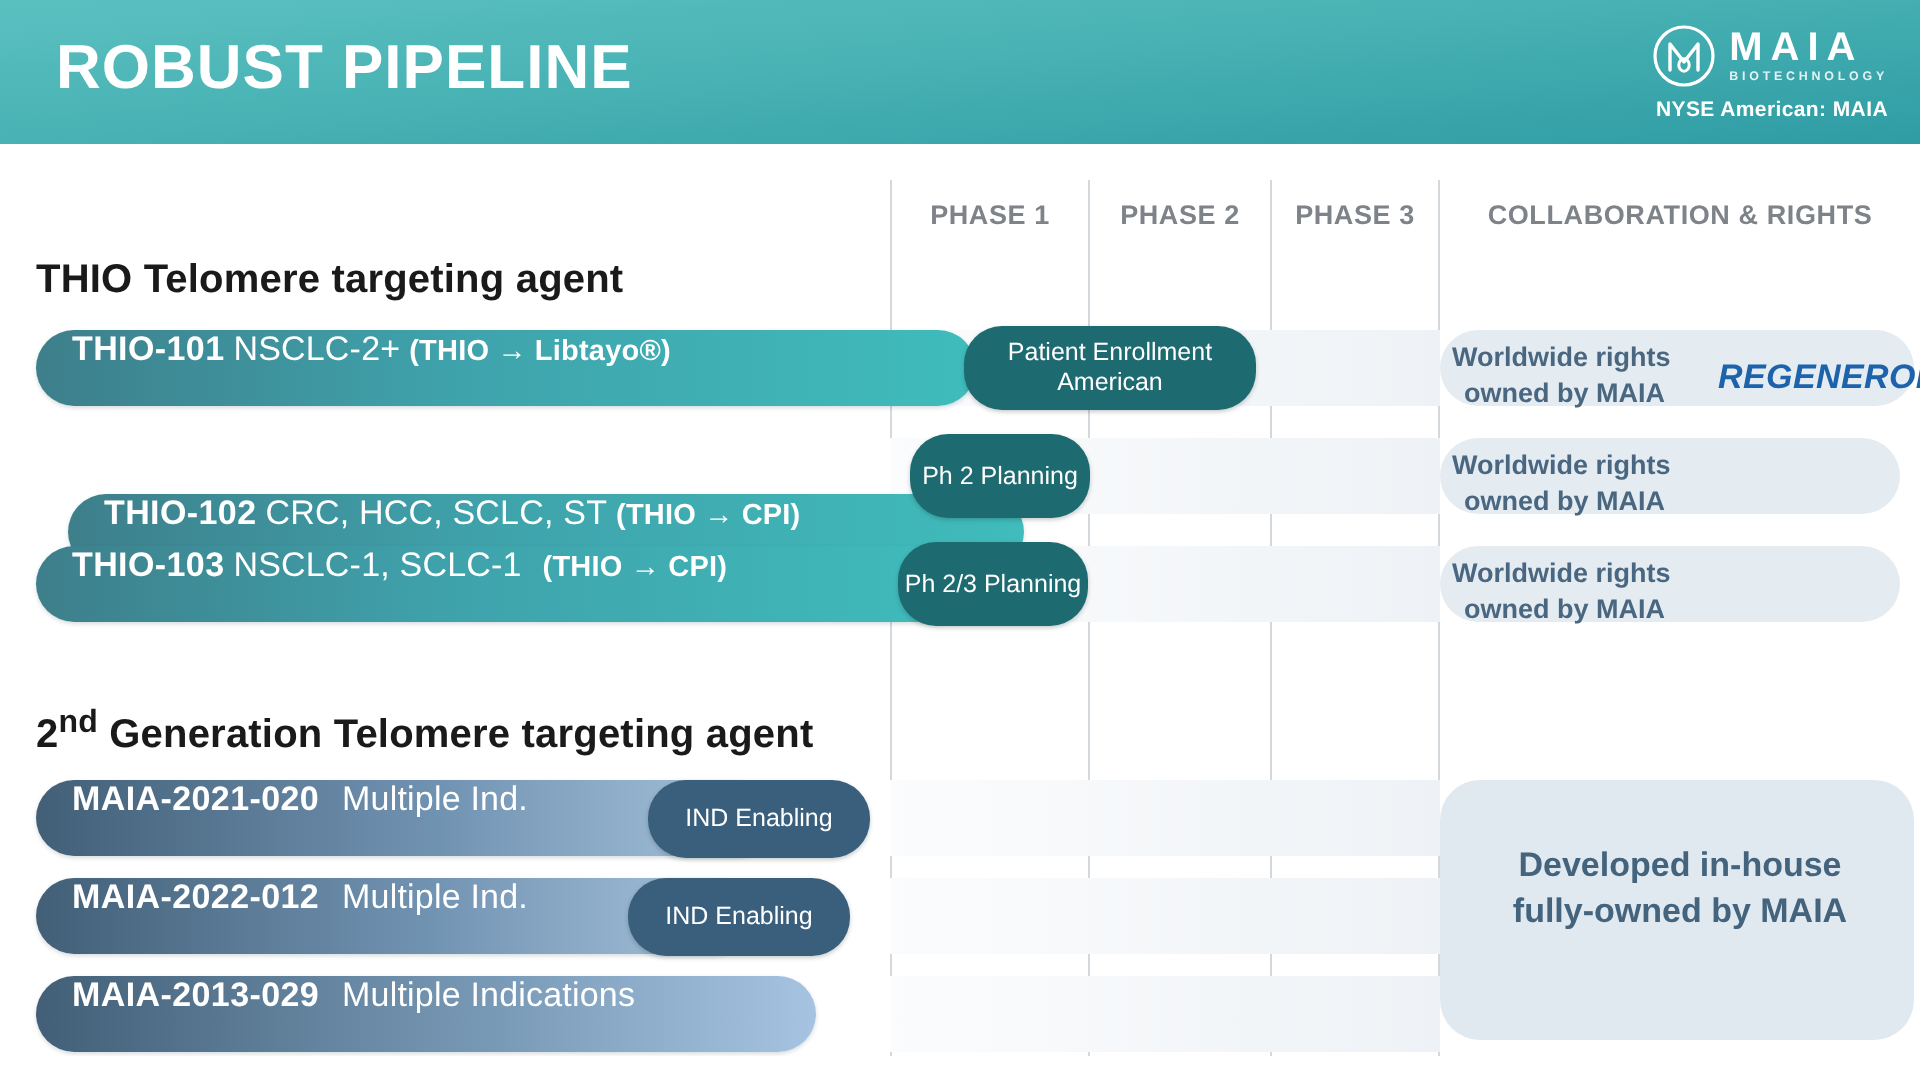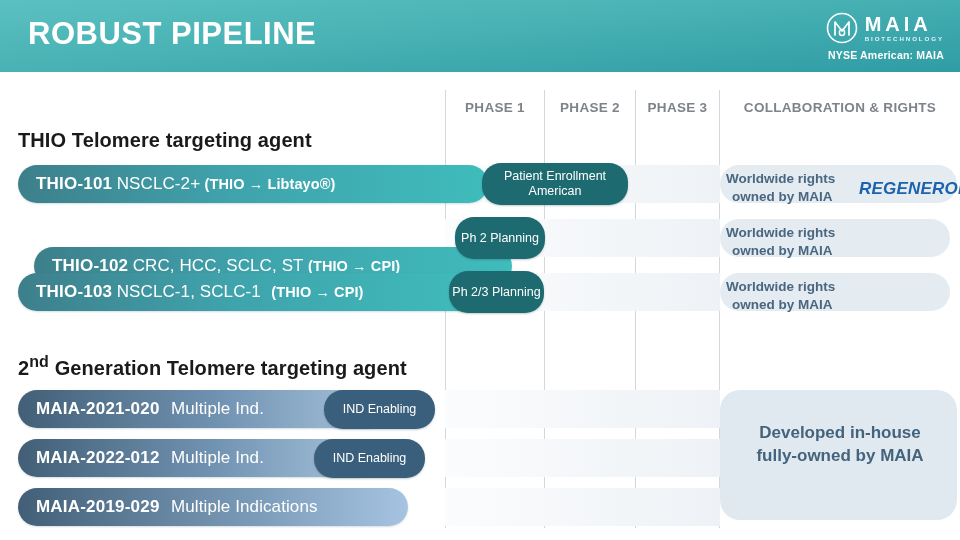--- a/index.html
+++ b/index.html
@@ -61,21 +61,21 @@
   .band-right{
     background:#e4ebf1;border-radius:19px;
   }
   .band-right-big{
     background:#e1e9f0;border-radius:20px;
   }
 
   
   .bar{
     position:absolute;height:38px;border-radius:19px;
-    display:flex;align-items:center;
+    display:flex;align-items:flex-start;
     box-shadow:0 1px 2px rgba(40,60,70,.18);
   }
   .bar-teal{background:linear-gradient(90deg,#3d7f8b 0%,#3fa3ac 45%,#3fbcbc 100%);}
   .bar-blue{background:linear-gradient(90deg,#425f77 0%,#7193b2 55%,#a9c5dd 100%);}
   .bar-blue-sm{background:linear-gradient(90deg,#425f77 0%,#7a9bb8 60%,#a6c4e2 100%);}
 
   .bar-inner{padding-left:18px;white-space:nowrap;color:#fff;}
   .code{font-size:17px;font-weight:bold;letter-spacing:.2px;}
   .ind{font-size:17px;font-weight:normal;letter-spacing:.1px;}
   .combo{font-size:14.5px;font-weight:bold;letter-spacing:.1px;}
@@ -234,19 +234,19 @@
     <div class="bar-inner">
       <span class="code">MAIA-2022-012</span>
       <span class="ind" style="padding-left:7px;">Multiple Ind.</span>
     </div>
   </div>
   <div class="pill pill-blue" style="left:314px;top:439px;width:111px;height:39px;">IND Enabling</div>
 
   <div class="band band-grad" style="left:445px;top:488px;width:275px;"></div>
   <div class="bar bar-blue-sm" style="left:18px;top:488px;width:390px;">
     <div class="bar-inner">
-      <span class="code">MAIA-2019-029</span>
+      <span class="code">MAIA-2013-029</span>
       <span class="ind" style="padding-left:7px;">Multiple Indications</span>
     </div>
   </div>
 
   <div class="footer-line"></div>
 </div>
 
 </body></html>

